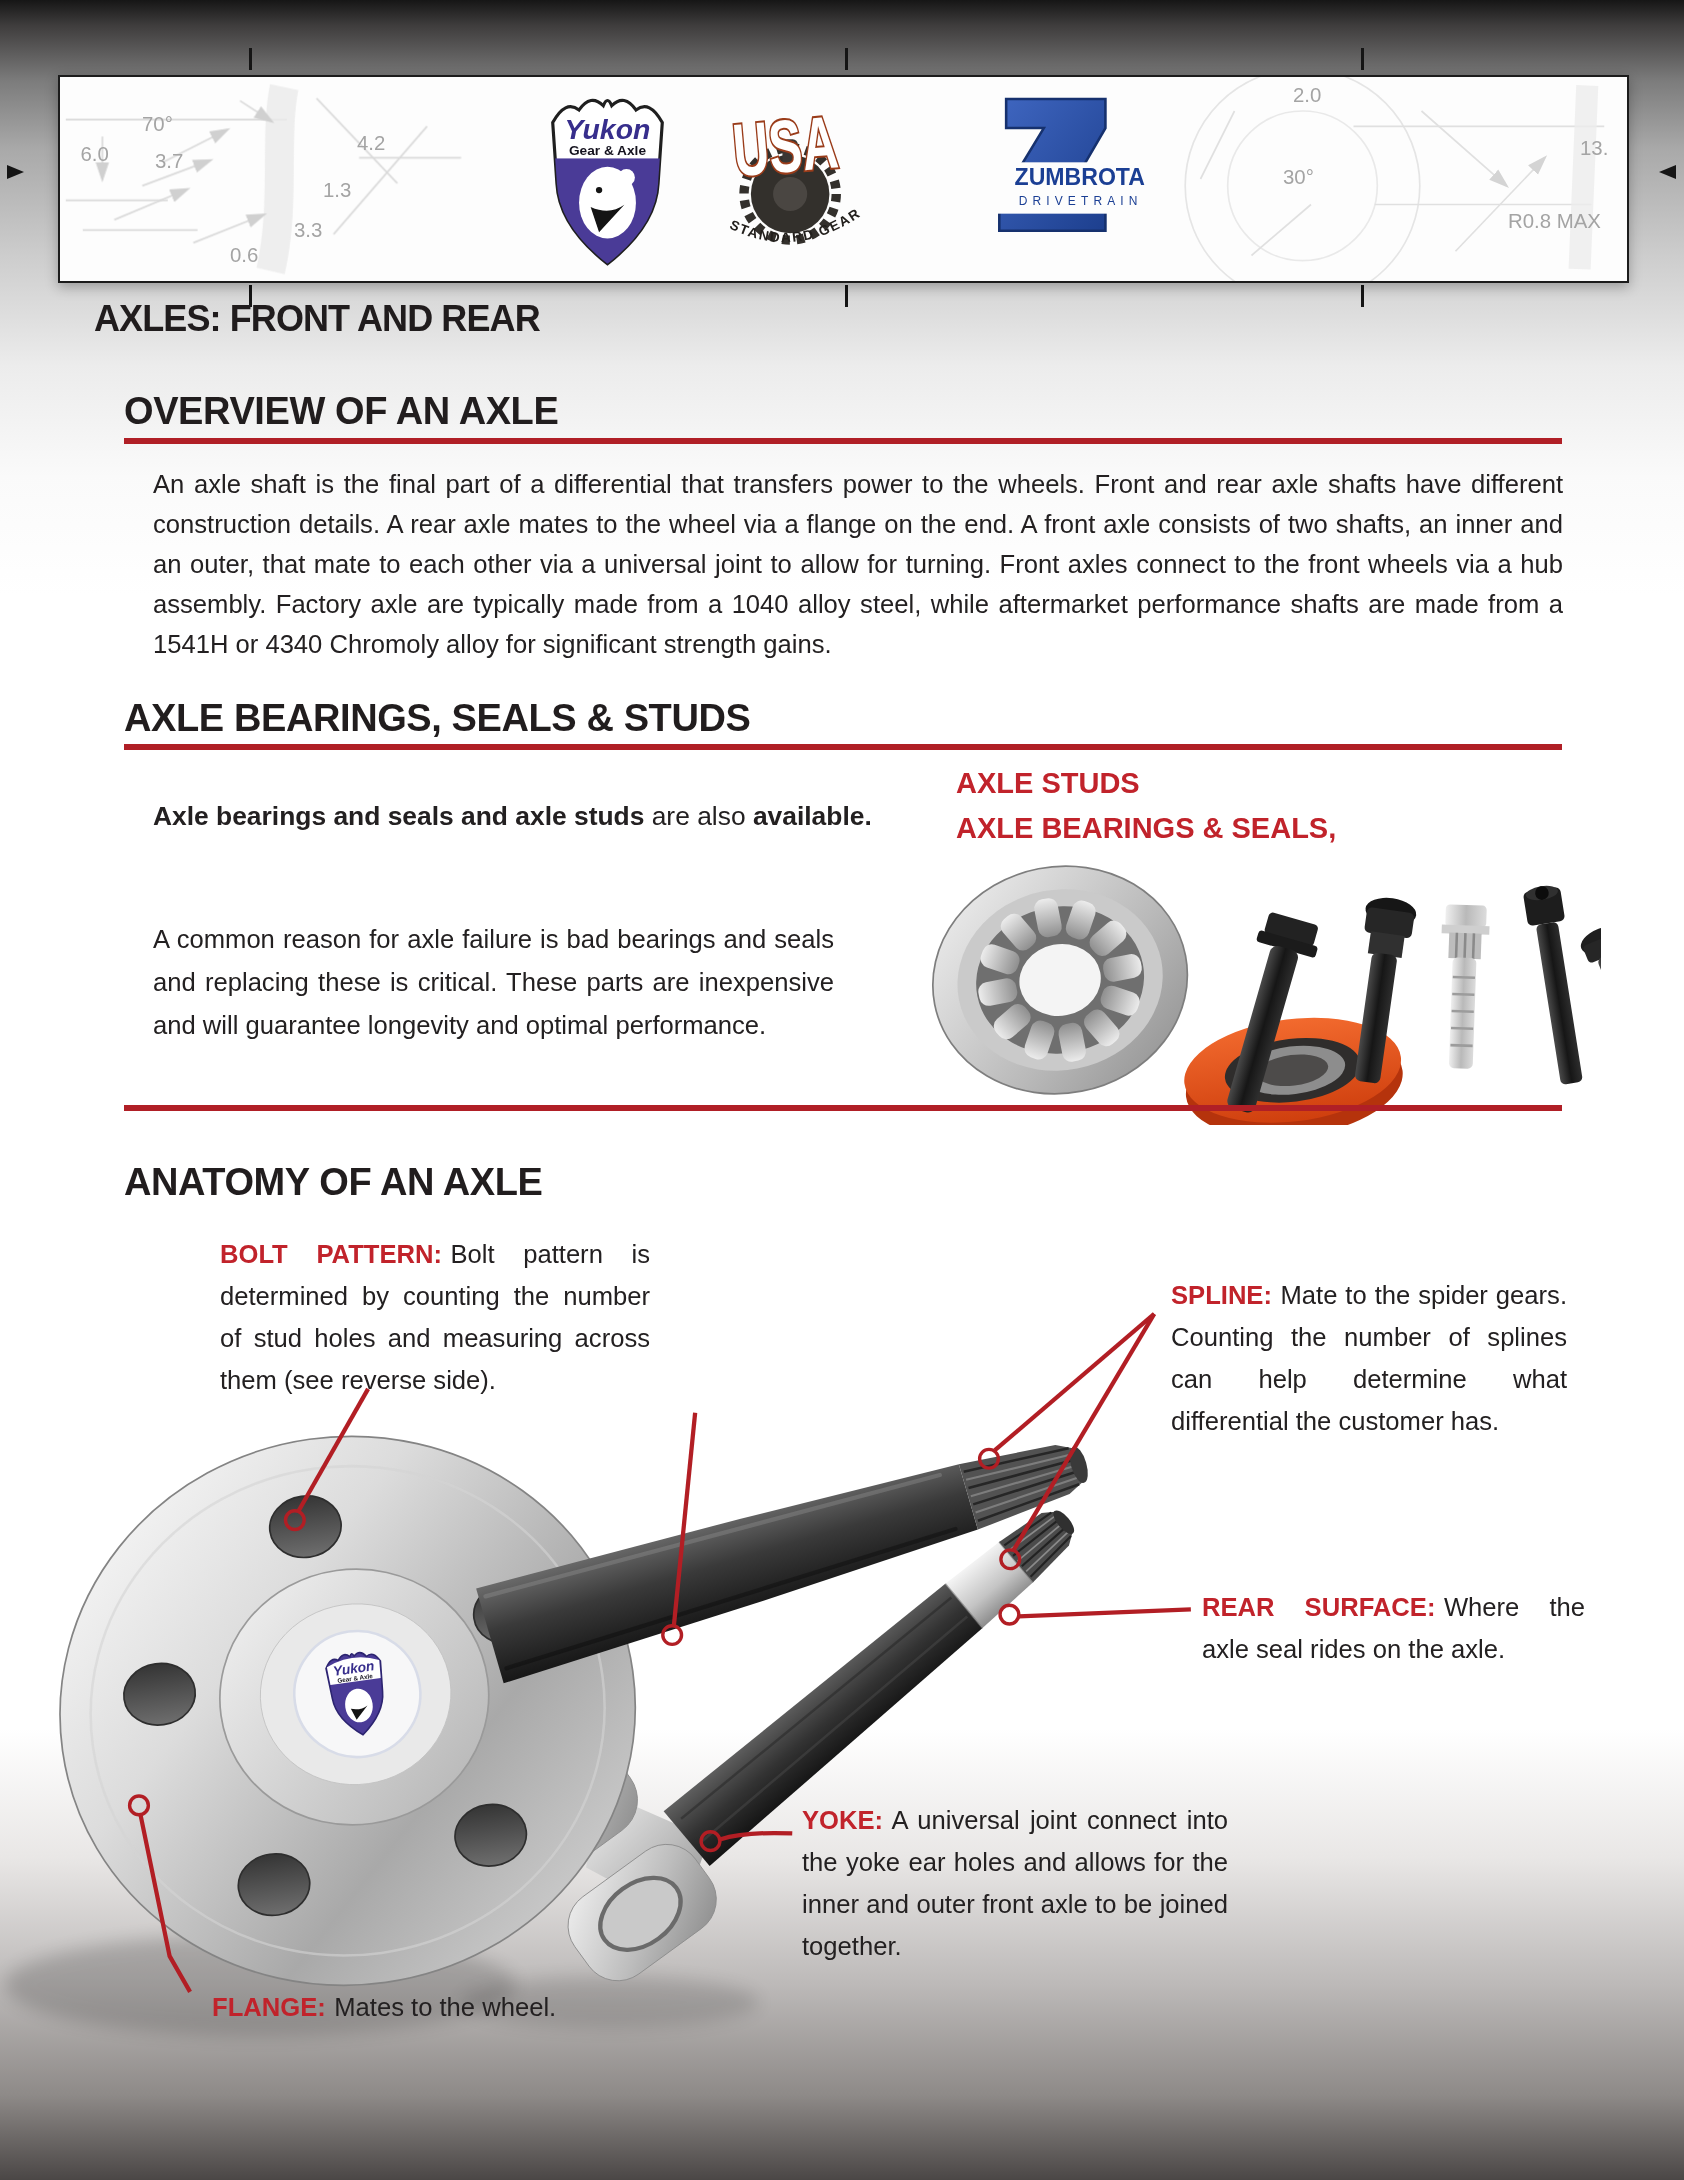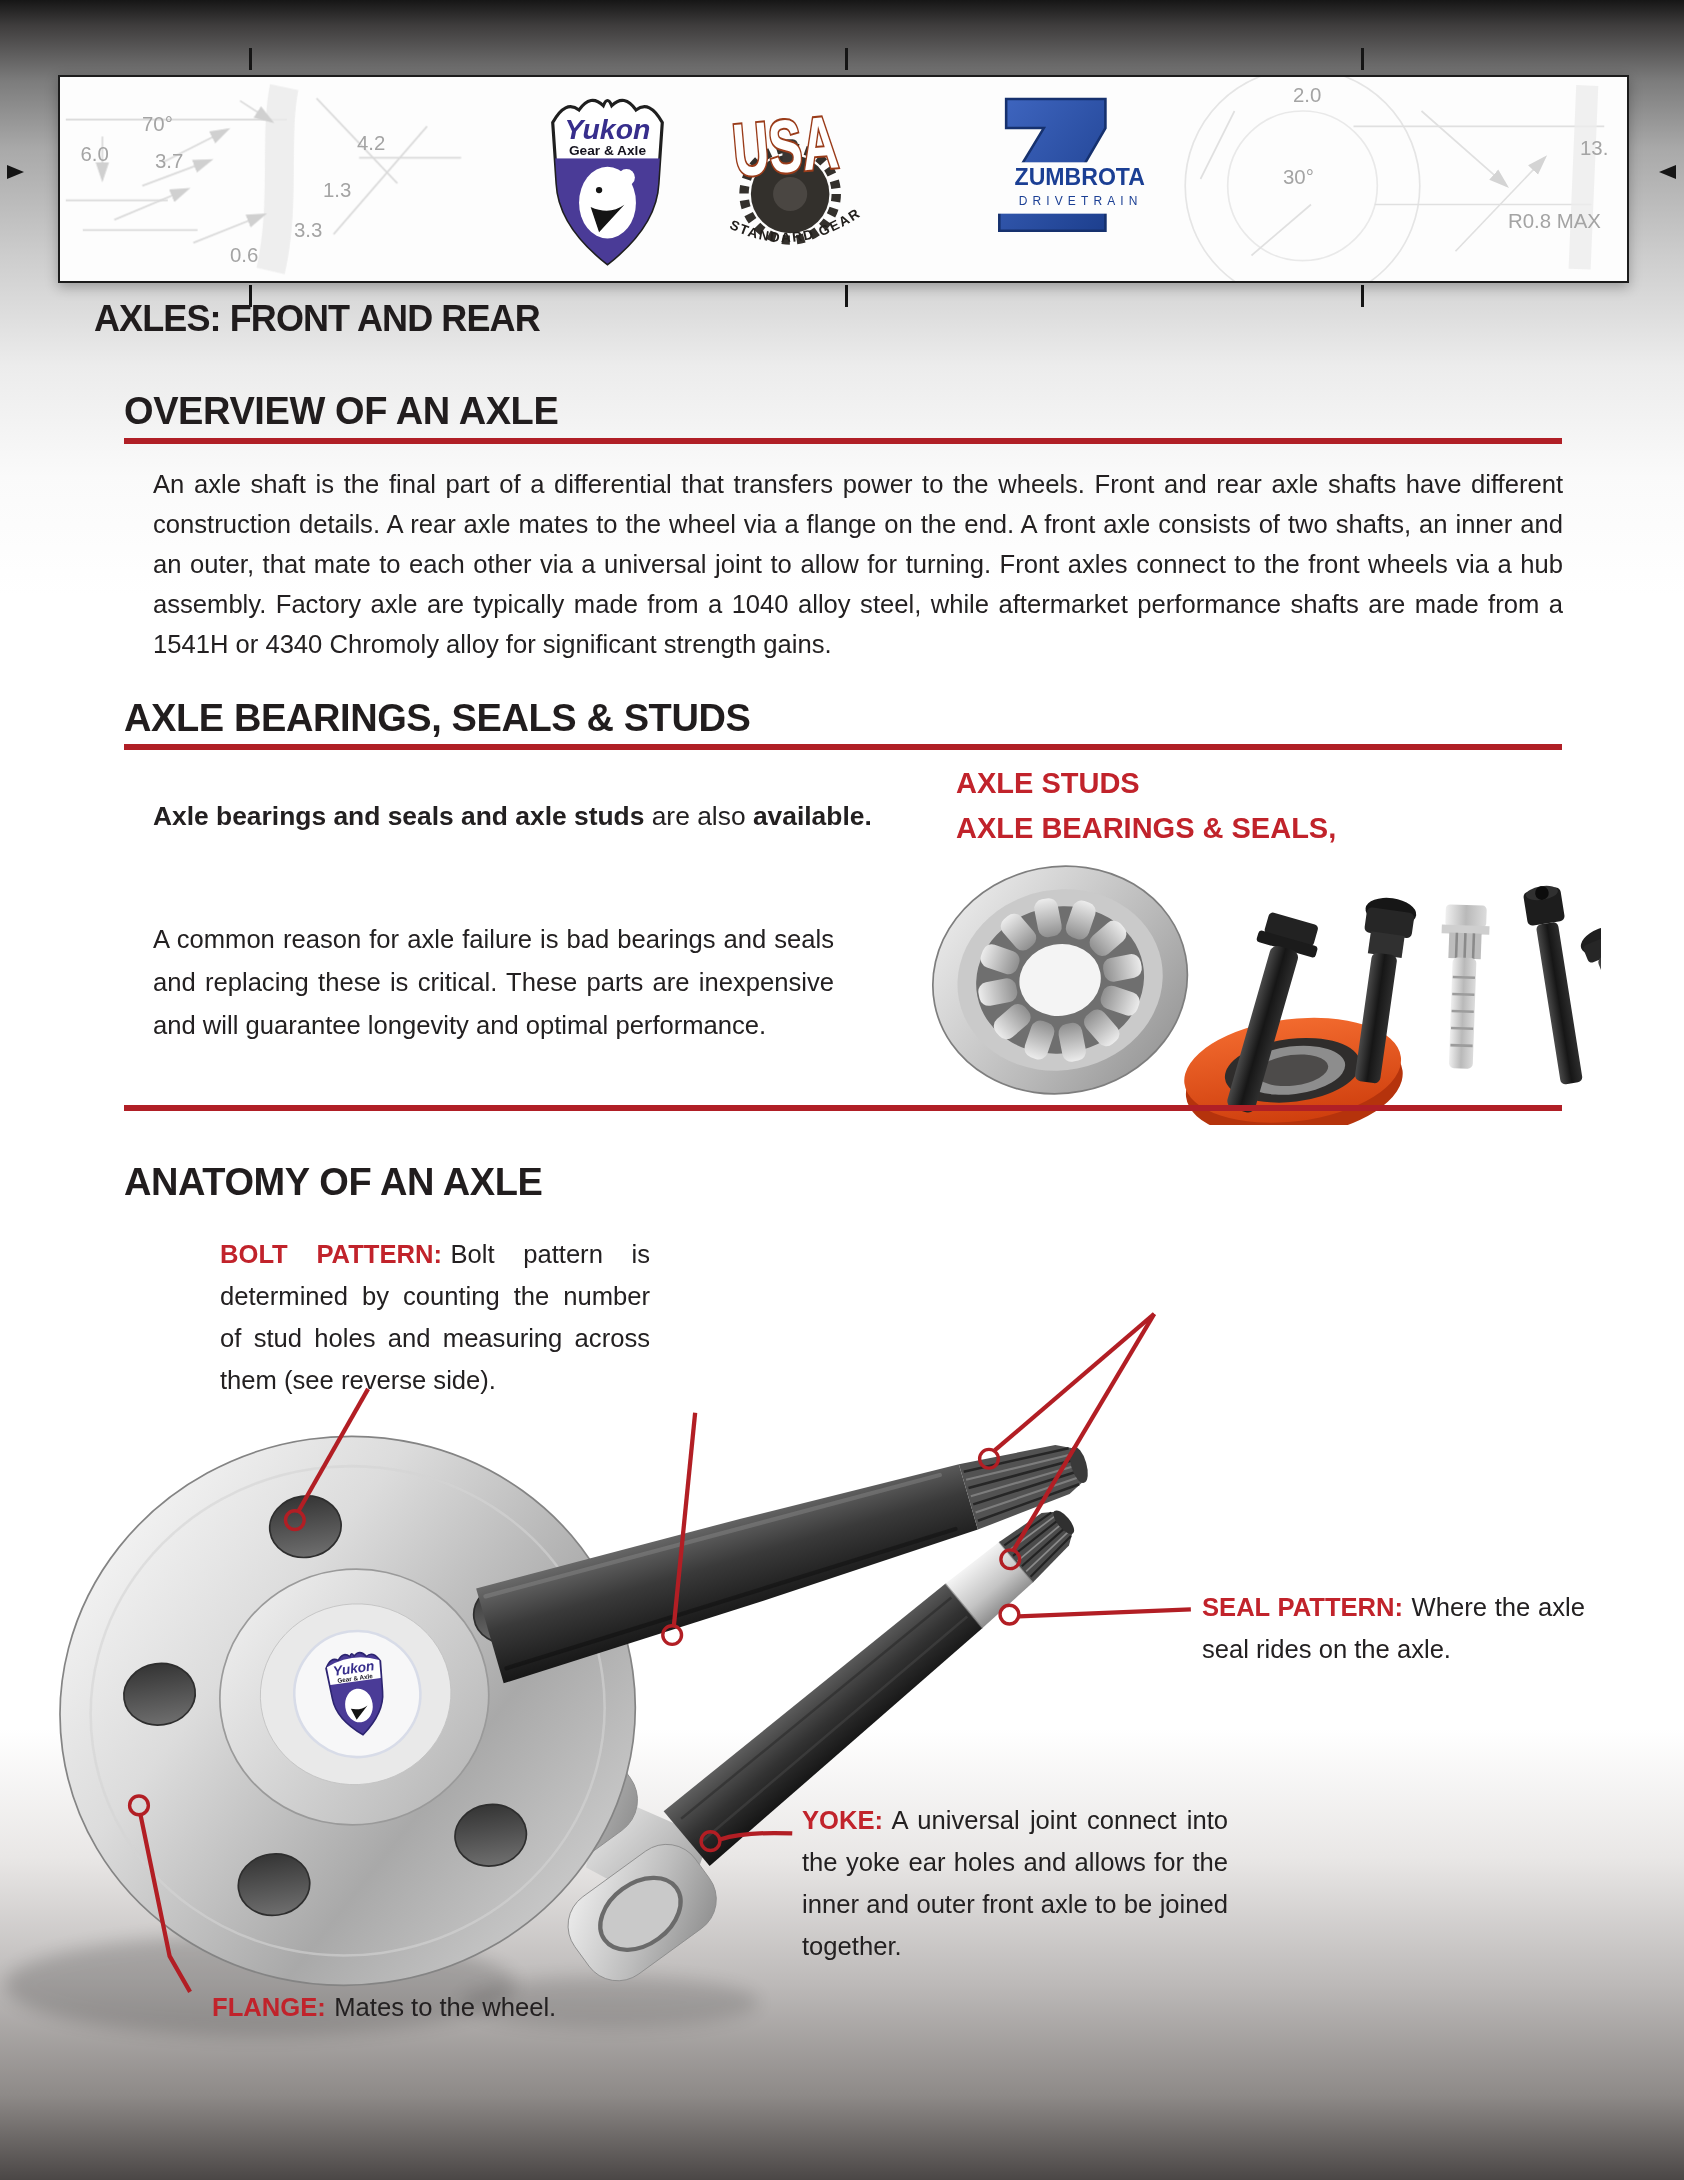--- a/index.html
+++ b/index.html
@@ -383,23 +383,26 @@
       <path d="M165,731 L199,896 L223,938"></path>
       <circle cx="163" cy="719" r="11" stroke-width="4"></circle>
     </g>
   </svg>
 
   <div class="abs para lbl-block" style="left:220px;top:1233px;width:430px;">
     <span class="lbl-red">BOLT PATTERN:</span><span>Bolt pattern is determined by counting the number of stud holes and measuring across them (see reverse side).</span>
   </div>
 
 
+  <div class="abs para lbl-block" style="left:1171px;top:1274px;width:396px;">
+    <span class="lbl-red">SPLINE:</span><span>Mate to the spider gears. Counting the number of splines can help determine what differential the customer has.</span>
+  </div>
 
   <div class="abs para lbl-block" style="left:1202px;top:1586px;width:383px;">
-    <span class="lbl-red">SEAL PATTERN:</span><span>Where the axle seal rides on the axle.</span>
+    <span class="lbl-red">REAR SURFACE:</span><span>Where the axle seal rides on the axle.</span>
   </div>
 
   <div class="abs para lbl-block" style="left:802px;top:1799px;width:426px;">
     <span class="lbl-red">YOKE:</span><span>A universal joint connect into the yoke ear holes and allows for the inner and outer front axle to be joined together.</span>
   </div>
 
   <div class="abs lbl-block" style="left:193px;top:1986px;width:596px;margin-left:19px;">
     <span class="lbl-red">FLANGE:</span><span>Mates to the wheel.</span>
   </div>
 

